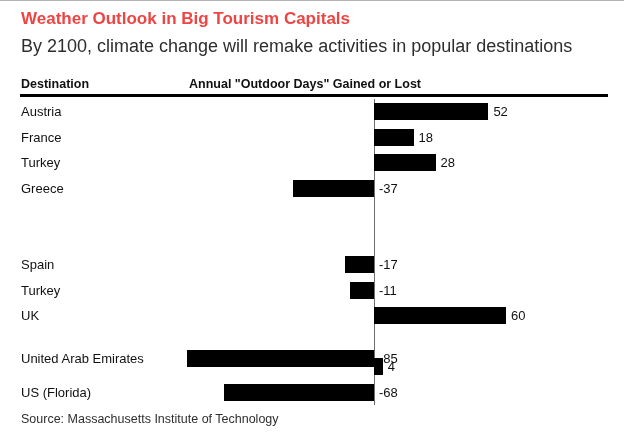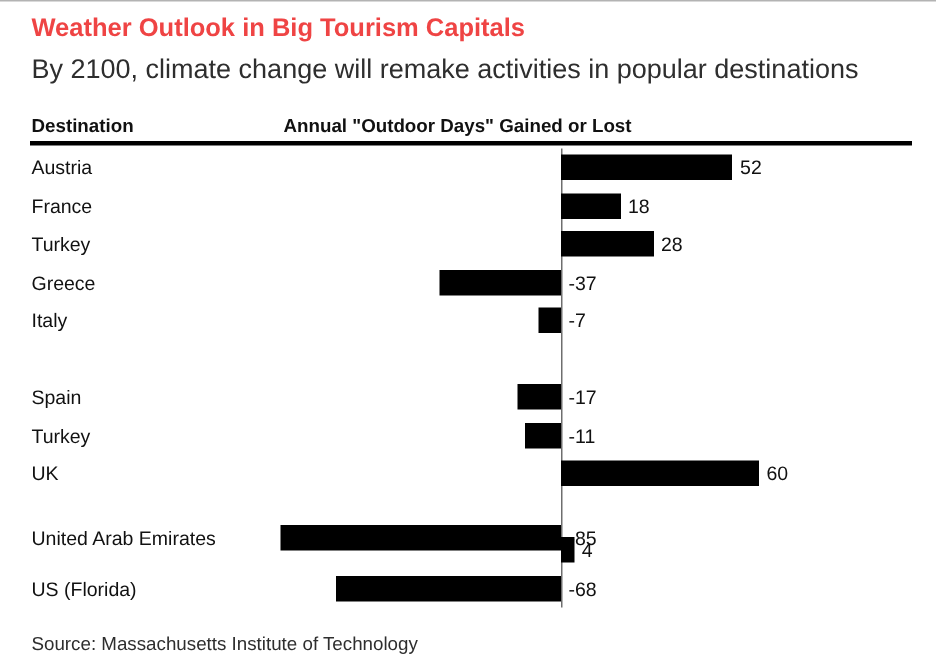--- a/index.html
+++ b/index.html
@@ -48,21 +48,21 @@
     font-size:13px;color:#111;line-height:25.5px;white-space:nowrap;
   }
   .bar{
     position:absolute;top:4px;height:17px;background:#000;
   }
   .value-label{
     position:absolute;top:0;
     font-size:13px;color:#111;line-height:25.5px;white-space:nowrap;
   }
   .source-note{
-    position:absolute;left:21px;top:422px;margin:0;
+    position:absolute;left:21px;top:412px;margin:0;
     font-size:12.5px;font-weight:400;color:#2e2e2e;
   }
 </style>
 </head>
 <body>
 
 <div class="page">
   <div class="topline"></div>
 
   <h1 class="chart-title">Weather Outlook in Big Tourism Capitals</h1>
@@ -91,25 +91,20 @@
       <div class="bar-row" style="top: 51px;">
         <span class="row-label">Turkey</span>
         <div class="bar" style="width: 61.6px; left: 374px; background: rgb(0, 0, 0);"></div>
         <span class="value-label" style="left: 440.6px;">28</span>
       </div>
       <div class="bar-row" style="top: 76.5px;">
         <span class="row-label">Greece</span>
         <div class="bar" style="width: 81.4px; left: 292.6px; background: rgb(0, 0, 0);"></div>
         <span class="value-label" style="left: 379px;">-37</span>
       </div>
-      <div class="bar-row" style="top: 102px;">
-        <span class="row-label">Italy</span>
-        <div class="bar" style="width: 15.4px; left: 358.6px; background: rgb(0, 0, 0);"></div>
-        <span class="value-label" style="left: 379px;">-7</span>
-      </div>
       <div class="bar-row" style="top: 153px;">
         <span class="row-label">Spain</span>
         <div class="bar" style="width: 28.6px; left: 345.4px; background: rgb(0, 0, 0);"></div>
         <span class="value-label" style="left: 379px;">-17</span>
       </div>
       <div class="bar-row" style="top: 178.5px;">
         <span class="row-label">Turkey</span>
         <div class="bar" style="width: 24.2px; left: 349.8px; background: rgb(0, 0, 0);"></div>
         <span class="value-label" style="left: 379px;">-11</span>
       </div>

